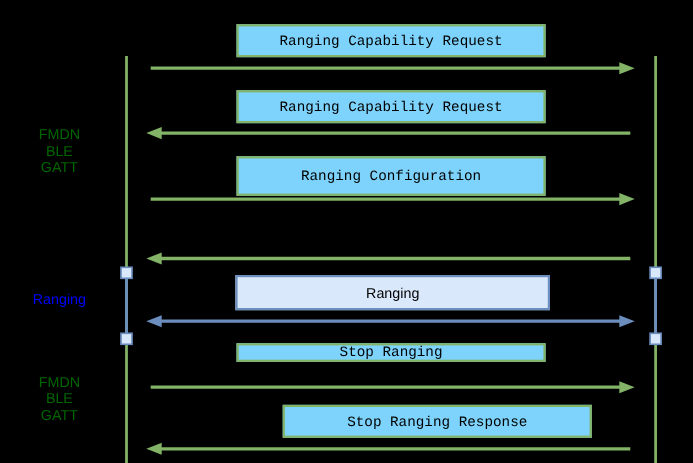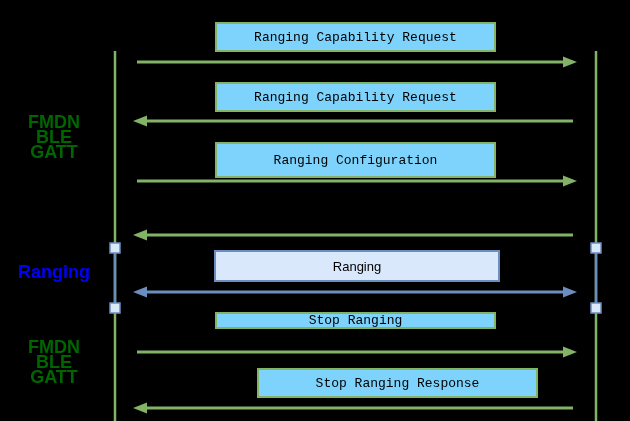--- a/index.html
+++ b/index.html
@@ -37,22 +37,22 @@
     font-family: Liberation Mono, monospace;
   }
   .msg-box.blue {
     background: #dae8fc;
     border-color: #6c8ebf;
   }
   .phase-label {
     position: absolute;
     transform: translate(-50%, -50%);
     text-align: center;
-    font-size: 18px;
-    font-weight: bold;
+    font-size: 13px;
+    font-weight: normal;
     line-height: 15px;
     white-space: pre-line;
   }
   .phase-label.green { color: #006600; }
   .phase-label.blue  { color: #0000ff; }
 </style>
 </head>
 <body>
 
 <div class="stage">

